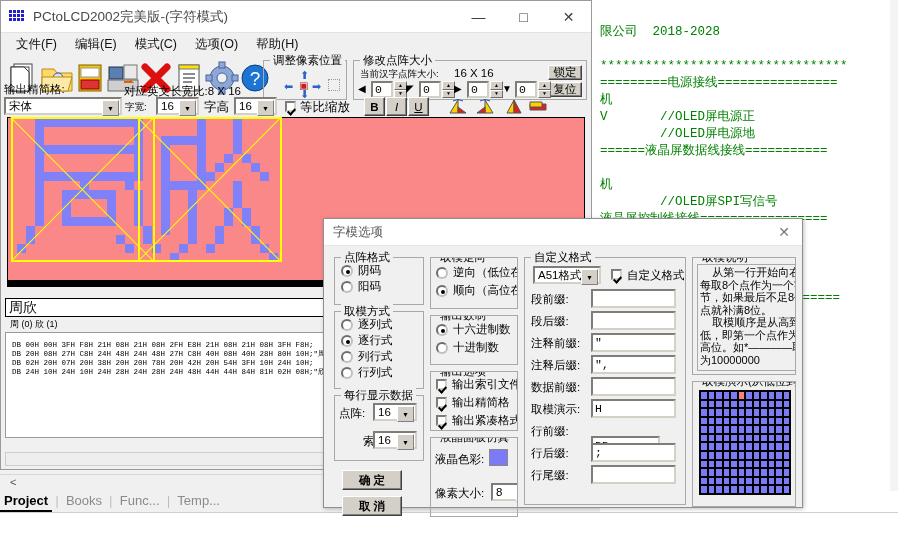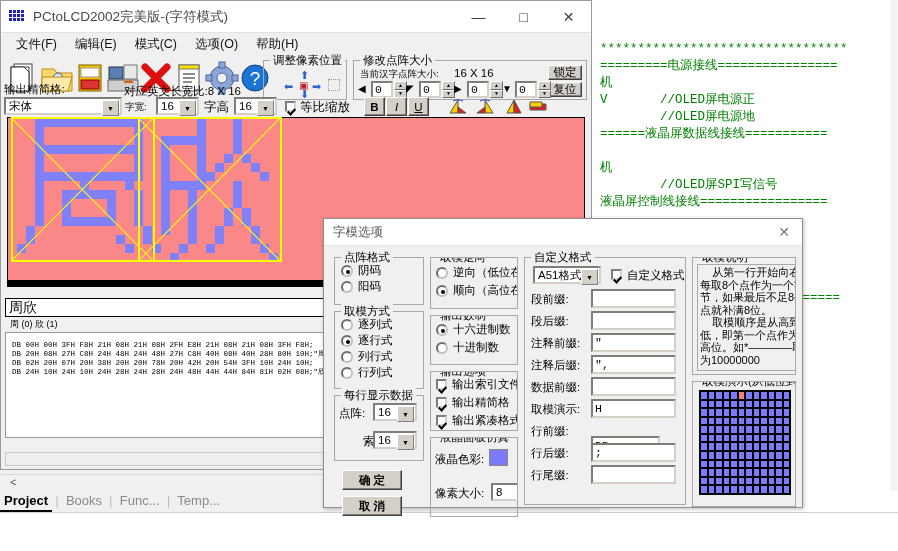--- a/index.html
+++ b/index.html
@@ -102,20 +102,21 @@
   .help-p{font-size:11px;line-height:12.5px;color:#000;white-space:pre;}
 </style>
 </head>
 <body>
 
 <div id="ide">
   <div id="ide-left-gutter"></div>
 
   <div id="ide-editor">
     <div id="code-top" style="position:absolute;left:8px;top:24px;">
+        <div class="code-line">限公司  2018-2028</div>
         <div class="code-line"></div>
         <div class="code-line">*********************************</div>
         <div class="code-line">=========电源接线================</div>
         <div class="code-line">机</div>
         <div class="code-line">V       //OLED屏电源正</div>
         <div class="code-line">        //OLED屏电源地</div>
         <div class="code-line">======液晶屏数据线接线===========</div>
         <div class="code-line"></div>
         <div class="code-line">机</div>
         <div class="code-line">        //OLED屏SPI写信号</div>

